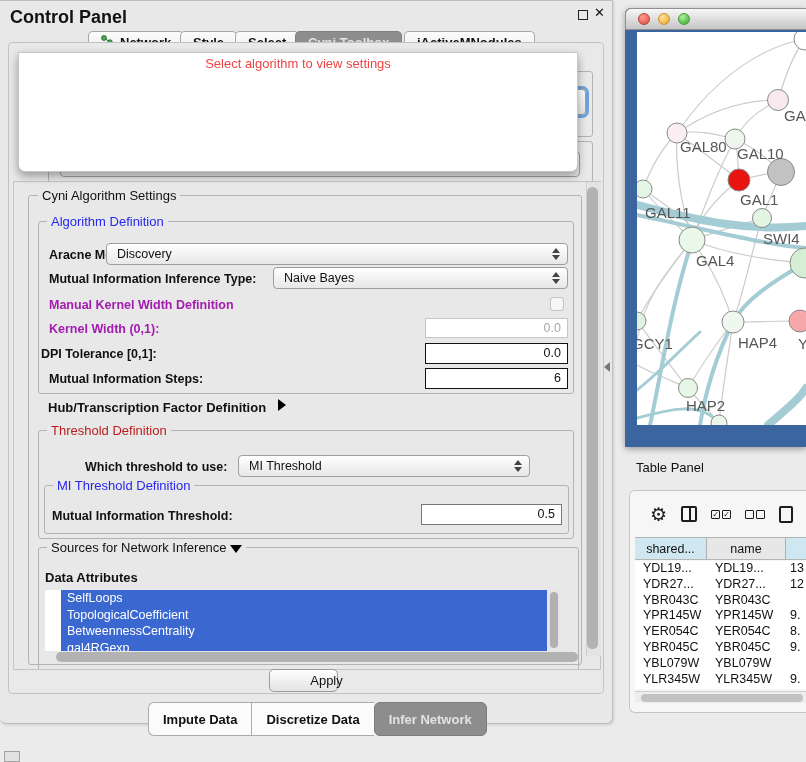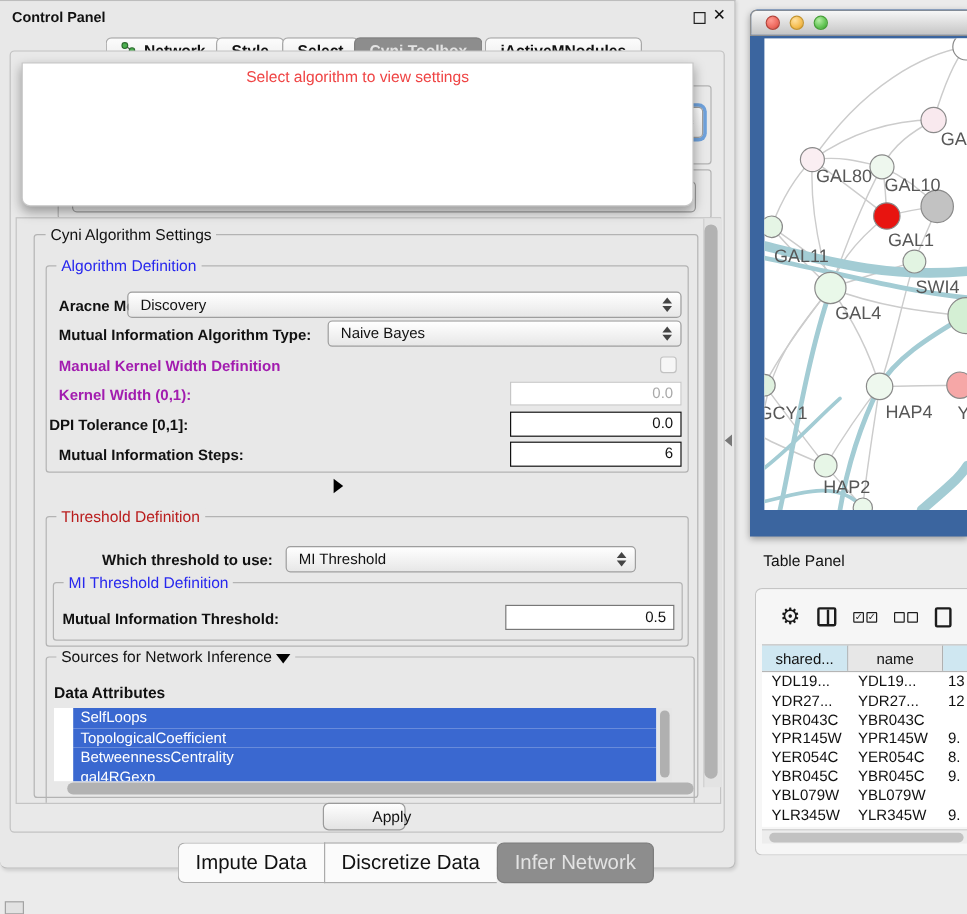--- a/index.html
+++ b/index.html
@@ -2,21 +2,21 @@
 <html><head>
 <meta charset="utf-8">
 <style>
   * { margin:0; padding:0; box-sizing:border-box; }
   html,body { width:806px; height:762px; }
   body { font-family:"Liberation Sans","DejaVu Sans",sans-serif; background:#ebebeb; position:relative; overflow:hidden; font-size:12.5px; color:#111; }
   .abs { position:absolute; }
 
   
   .cp { left:0; top:6; width:613px; height:724px; background:#e8e8e8; border:1px solid #bdbdbd; border-left:none; border-radius:0 0 6px 6px; box-shadow:1px 1px 3px rgba(0,0,0,.12); }
-  .cp-title { left:10px; top:6px; font-weight:bold; font-size:12px; }
+  .cp-title { left:10px; top:6px; font-weight:bold; font-size:18px; }
   .float-btn { left:578px; top:9px; width:10px; height:10px; border:1.5px solid #222; }
   .close-btn { left:594px; top:4px; font-size:13px; font-weight:bold; color:#111; }
 
   
   .tab { top:30px; height:22px; border:1px solid #a8a8a8; border-bottom:none; border-radius:5px 5px 0 0; background:linear-gradient(#fcfcfc,#ececec); display:flex; align-items:center; justify-content:center; font-size:13px; font-weight:600; color:#111; padding:0 12px; }
   .tab.sel { background:#8d8d8d; color:#e3e3e3; border-color:#7f7f7f; }
   .content-frame { left:8px; top:41px; width:596px; height:652px; border:1px solid #c2c2c2; border-radius:4px; background:#e9e9e9; }
 
   
   .gbox { border:1px solid #b3b3b3; border-radius:3px; background:#e9e9e9; }
@@ -47,21 +47,21 @@
   .field.dim { border:1px solid #c6c6c6; color:#a9a9a9; }
   .field.mid { border:1.5px solid #777; }
   .chk { position:absolute; width:14px; height:14px; border:1px solid #c2c2c2; border-radius:3px; background:#f6f6f6; }
   .tri-right { width:0;height:0;border-top:6px solid transparent;border-bottom:6px solid transparent;border-left:8px solid #000; display:inline-block; }
   .tri-down { width:0;height:0;border-left:6px solid transparent;border-right:6px solid transparent;border-top:8px solid #000; display:inline-block; }
   .attr-item { background:#3a68d0; color:#fff; font-size:12.5px; line-height:16.7px; padding-left:6px; }
 
   .apply-btn { left:269px; top:668px; width:69px; height:23px; border:1px solid #9b9b9b; border-radius:5px; background:linear-gradient(#fefefe,#e3e3e3); font-size:13px; display:flex; align-items:center; justify-content:center;padding-left:46px; }
 
   .btabs { left:148px; top:701px; height:22px; display:flex; }
-  .btab { height:22px; display:flex; align-items:center; justify-content:center; font-size:17px; font-weight:400; padding:16px 14px; background:#fbfbfb; border:1px solid #ababab; border-right:none; }
+  .btab { height:22px; display:flex; align-items:center; justify-content:center; font-size:13px; font-weight:700; padding:16px 14px; background:#fbfbfb; border:1px solid #ababab; border-right:none; }
   .btab:first-child { border-radius:6px 0 0 6px; }
   .btab.sel { background:#8d8d8d; color:#e3e3e3; border:1px solid #7d7d7d; border-radius:6px; }
 
   
   .divider-arrow { left:604px; top:362px; width:0; height:0; border-top:5px solid transparent; border-bottom:5px solid transparent; border-right:6px solid #777; }
 
   .netwin { left:625px; top:8px; width:181px; height:439px; background:#3b659f; border-radius:6px 0 0 0; box-shadow:0 2px 6px rgba(0,0,0,.35); }
   .titlebar { left:625px; top:8px; width:181px; height:22px; background:linear-gradient(#f7f7f7,#c5c5c5); border:1px solid #909090; border-right:none; border-radius:6px 0 0 0; display:flex; align-items:center; padding-left:12px; gap:8px; }
   .light { width:12px; height:12px; border-radius:50%; }
   .netcanvas { left:637px; top:32px; width:169px; height:393px; background:#fff; }
@@ -155,41 +155,42 @@
 
       <span class="lbl" style="left:35px;top:66px;">Aracne Mode:</span>
       <div class="combo abs" style="left:92px;top:61px;width:462px;height:22px;">
         <span>Discovery</span>
         <span class="stepper">
             <span class="tri-up"></span>
             <span class="tri-dn"></span>
           </span>
       </div>
 
-      <span class="lbl" style="left:35px;top:90px;">Mutual Information Algorithm Type:</span>
+      <span class="lbl" style="left:35px;top:90px;">Mutual Information Inference Type:</span>
       <div class="combo abs" style="left:259px;top:85px;width:295px;height:22px;">
         <span>Naive Bayes</span>
         <span class="stepper">
             <span class="tri-up"></span>
             <span class="tri-dn"></span>
           </span>
       </div>
 
       <span class="lbl dis" style="left:35px;top:116px;">Manual Kernel Width Definition</span>
       <div class="chk" style="left:536px;top:115px;"></div>
 
       <span class="lbl dis" style="left:35px;top:140px;">Kernel Width (0,1):</span>
       <div class="field dim" style="left:411px;top:136px;width:143px;height:20px;">0.0</div>
 
       <span class="lbl" style="left:27px;top:165px;">DPI Tolerance [0,1]:</span>
       <div class="field on" style="left:411px;top:161px;width:143px;height:21px;">0.0</div>
 
       <span class="lbl" style="left:35px;top:190px;">Mutual Information Steps:</span>
       <div class="field on" style="left:411px;top:186px;width:143px;height:21px;">6</div>
 
+      <span class="lbl" style="left:34px;top:218px;font-size:13px;">Hub/Transcription Factor Definition</span>
       <span class="abs tri-right" style="left:264px;top:217px;"></span>
 
       <div class="abs gbox" style="left:24px;top:248px;width:536px;height:109px;background:transparent;"></div>
       <span class="grouptitle" style="left:33px;top:242px;color:#b91c1c;">Threshold Definition</span>
 
       <span class="lbl" style="left:71px;top:278px;">Which threshold to use:</span>
       <div class="combo abs" style="left:224px;top:273px;width:292px;height:22px;">
         <span>MI Threshold</span>
         <span class="stepper">
             <span class="tri-up"></span>

